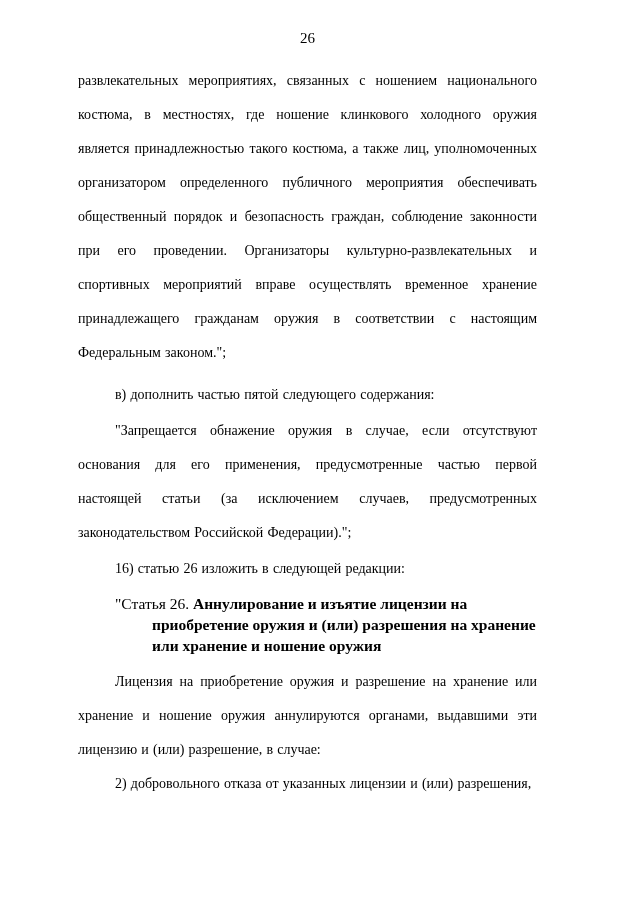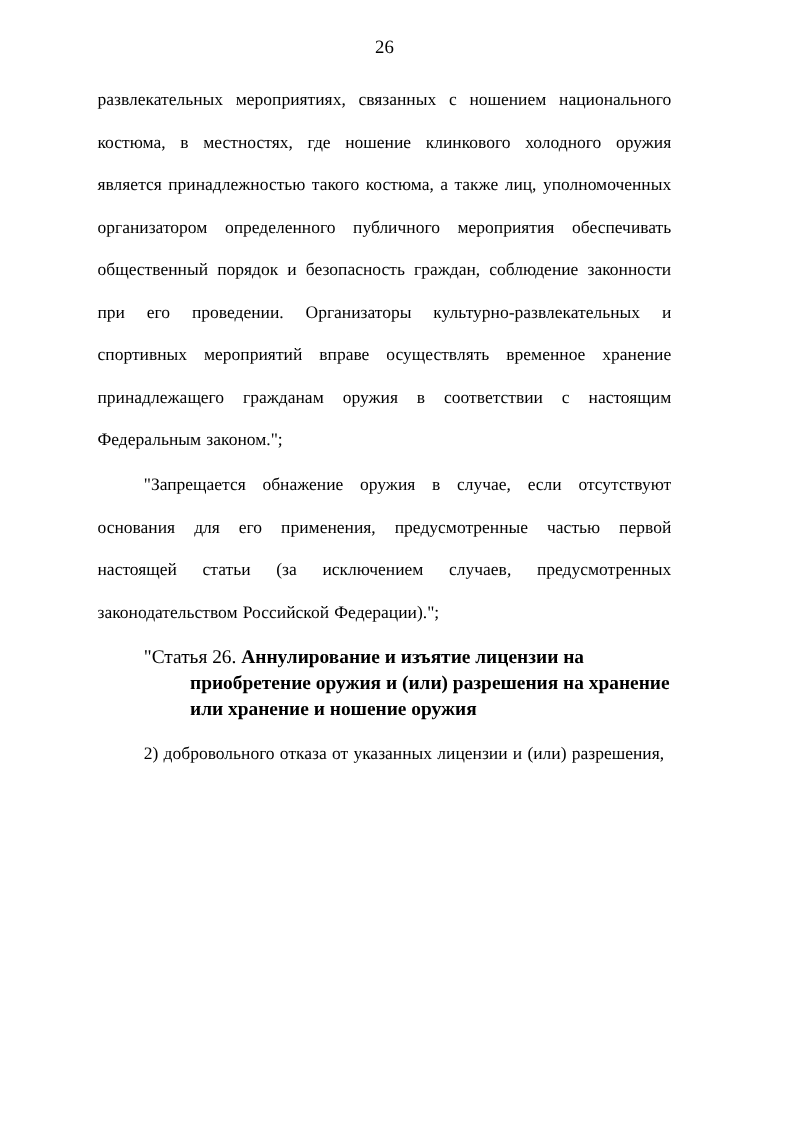--- a/index.html
+++ b/index.html
@@ -50,22 +50,25 @@
 </style>
 </head>
 <body>
 
 <div class="page">
 
   <div class="page-number">26</div>
 
   <p class="body-text">развлекательных мероприятиях, связанных с ношением национального костюма, в местностях, где ношение клинкового холодного оружия является принадлежностью такого костюма, а также лиц, уполномоченных организатором определенного публичного мероприятия обеспечивать общественный порядок и безопасность граждан, соблюдение законности при его проведении. Организаторы культурно-развлекательных и спортивных мероприятий вправе осуществлять временное хранение принадлежащего гражданам оружия в соответствии с настоящим Федеральным законом.";</p>
 
+  <p class="body-text indent gap-lg">в) дополнить частью пятой следующего содержания:</p>
 
   <p class="body-text indent gap-sm">"Запрещается обнажение оружия в случае, если отсутствуют основания для его применения, предусмотренные частью первой настоящей статьи (за исключением случаев, предусмотренных законодательством Российской Федерации).";</p>
 
+  <p class="body-text indent gap-sm">16) статью 26 изложить в следующей редакции:</p>
 
   <p class="article-heading"><span>"Статья 26.</span> <span class="title-bold">Аннулирование и изъятие лицензии на приобретение оружия и (или) разрешения на хранение или хранение и ношение оружия</span></p>
 
+  <p class="body-text indent">Лицензия на приобретение оружия и разрешение на хранение или хранение и ношение оружия аннулируются органами, выдавшими эти лицензию и (или) разрешение, в случае:</p>
 
   <p class="body-text indent">2) добровольного отказа от указанных лицензии и (или) разрешения,</p>
 
 </div>
 
 </body></html>

